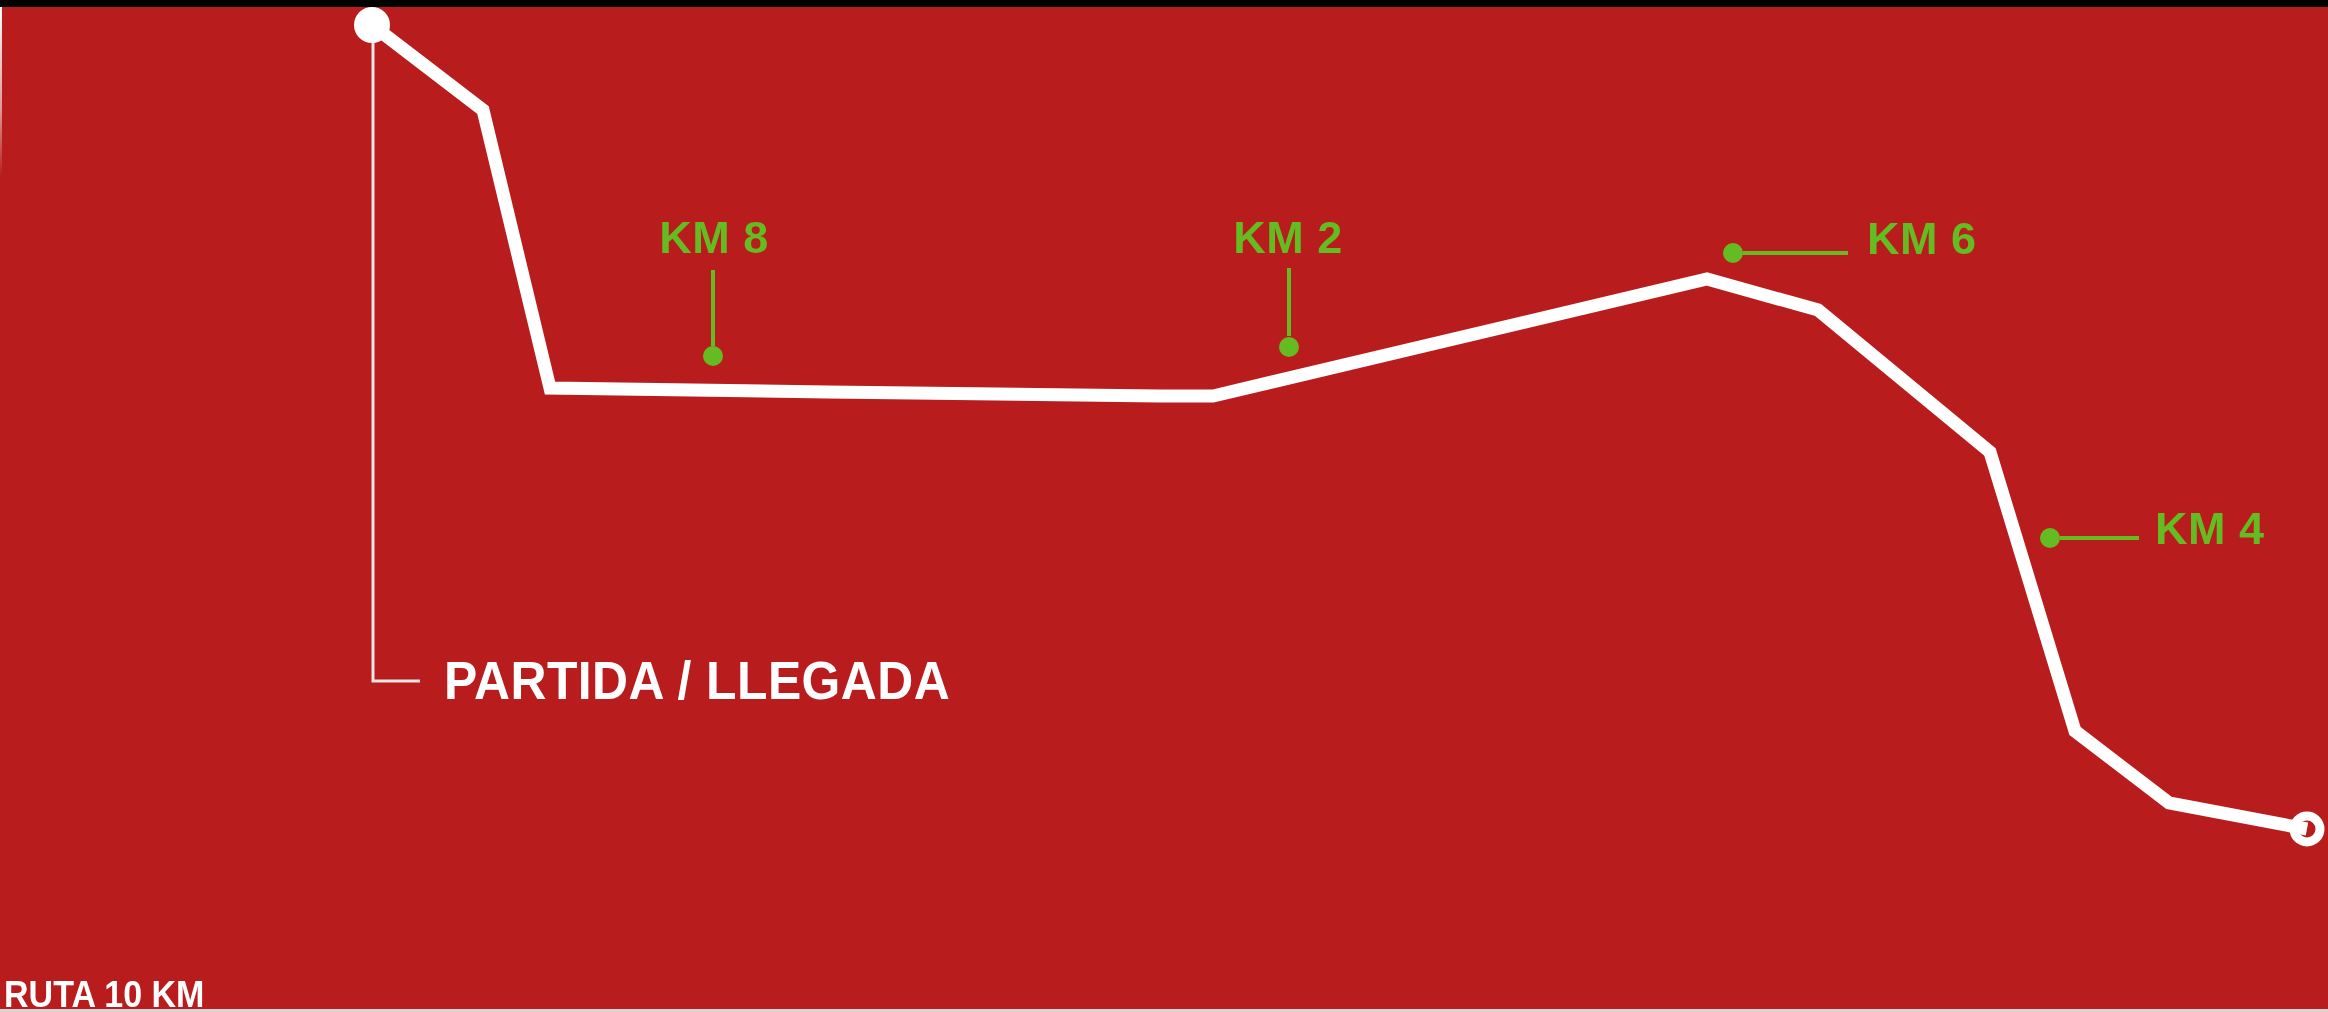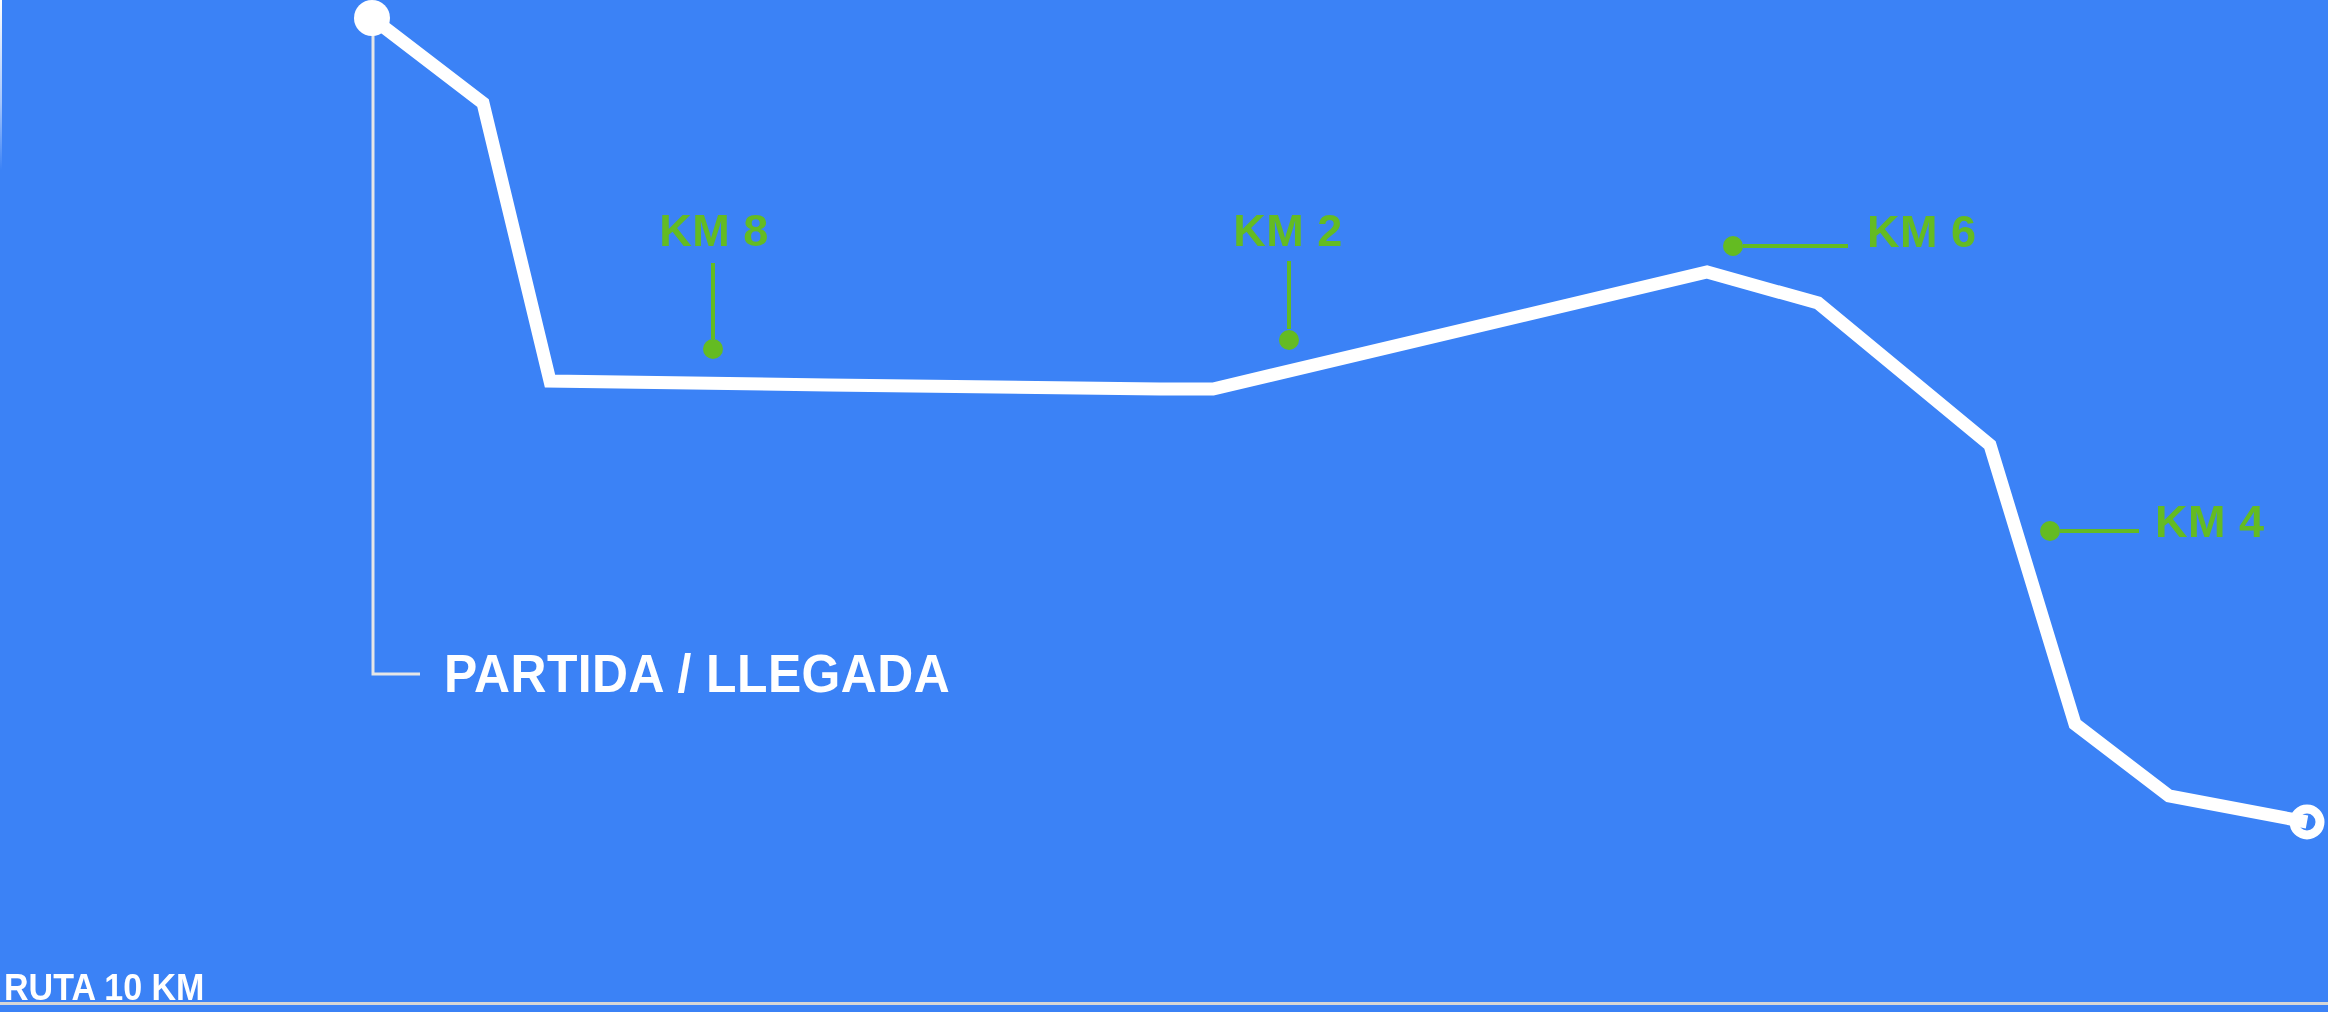--- a/index.html
+++ b/index.html
@@ -10,21 +10,22 @@
   body {
     position: relative;
     width: 2328px;
     height: 1012px;
     overflow: hidden;
     font-family: "Liberation Sans", sans-serif;
   }
   .stage {
     position: absolute;
     inset: 0;
-    background: #3b82f6;
+    background: #b91c1c;
+    margin-top: 7px;
   }
   #route-svg {
     position: absolute;
     left: 0;
     top: 0;
     z-index: 2;
   }
   .label-start {
     position: absolute;
     left: 444px;

